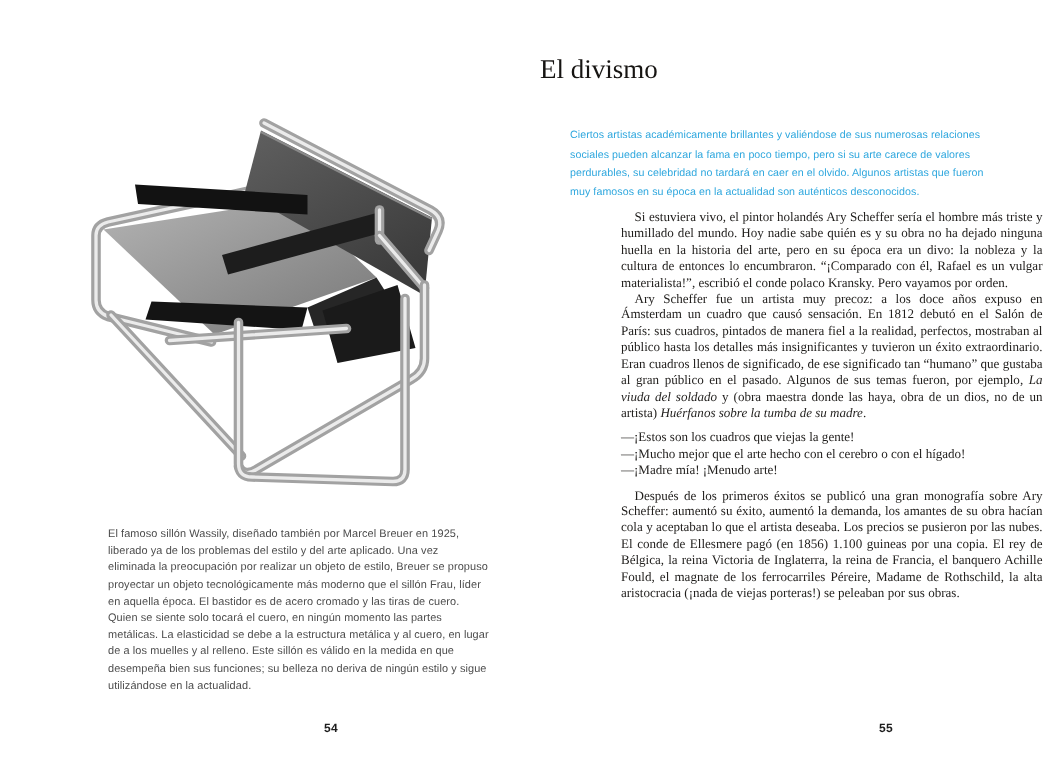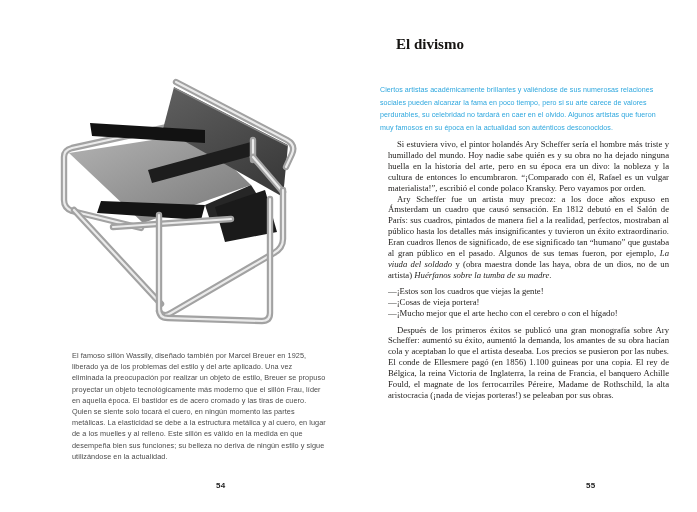--- a/index.html
+++ b/index.html
@@ -13,29 +13,29 @@
   .figure{position:absolute;left:55px;top:57px;width:290px;height:290px;margin:0;}
   .figure svg{display:block;width:100%;height:100%;}
   .caption{
     position:absolute;left:72px;top:350px;width:254px;margin:0;
     font-size:7.3px;line-height:11.2px;color:#4c4c4c;text-align:left;letter-spacing:.06px;
   }
   .folio{position:absolute;top:481px;font-size:8px;font-weight:bold;color:#1d1d1d;letter-spacing:.2px;padding-left:48px;}
   .folio-left{left:168px;}
   .folio-right{left:538px;}
   .title{
-    position:absolute;left:396px;top:36px;margin:0;
-    font-family:"Liberation Serif",serif;font-weight:700;font-size:15px;color:#161412;
+    position:absolute;left:360px;top:36px;margin:0;
+    font-family:"Liberation Serif",serif;font-weight:400;font-size:18px;color:#161412;
   }
   .lead{
     position:absolute;left:380px;top:84px;width:290px;margin:0;
     font-size:7.1px;line-height:12.7px;color:#2ea7de;text-align:left;letter-spacing:.05px;
   }
   .body-text{
-    position:absolute;left:388px;top:139px;width:281px;
+    position:absolute;left:414px;top:139px;width:281px;
     font-family:"Liberation Serif",serif;font-size:8.7px;line-height:10.9px;
     color:#1f1d1b;text-align:justify;
   }
   .para{margin:0;text-indent:9px;}
   .para em{font-style:italic;}
   .dialogue{margin:5px 0 6px 0;text-align:left;}
   .dialogue div{line-height:10.9px;}
   
   .tube-base{fill:none;stroke:#a2a2a2;stroke-width:6.4;stroke-linecap:round;stroke-linejoin:round;}
   .tube-hi{fill:none;stroke:#ebebeb;stroke-width:2.2;stroke-linecap:round;stroke-linejoin:round;}
@@ -125,21 +125,21 @@
 
   <h1 class="title">El divismo</h1>
 
   <p class="lead" style="color: rgb(46, 167, 222);">Ciertos artistas académicamente brillantes y valiéndose de sus numerosas relaciones sociales pueden alcanzar la fama en poco tiempo, pero si su arte carece de valores perdurables, su celebridad no tardará en caer en el olvido. Algunos artistas que fueron muy famosos en su época en la actualidad son auténticos desconocidos.</p>
 
   <div class="body-text">
     <p class="para"><span>Si estuviera vivo, el pintor holandés Ary Scheffer sería el hombre más triste y humillado del mundo. Hoy nadie sabe quién es y su obra no ha dejado ninguna huella en la historia del arte, pero en su época era un divo: la nobleza y la cultura de entonces lo encumbraron. “¡Comparado con él, Rafael es un vulgar materialista!”, escribió el conde polaco Kransky. Pero vayamos por orden.</span></p>
     <p class="para"><span>Ary Scheffer fue un artista muy precoz: a los doce años expuso en Ámsterdam un cuadro que causó sensación. En 1812 debutó en el Salón de París: sus cuadros, pintados de manera fiel a la realidad, perfectos, mostraban al público hasta los detalles más insignificantes y tuvieron un éxito extraordinario. Eran cuadros llenos de significado, de ese significado tan “humano” que gustaba al gran público en el pasado. Algunos de sus temas fueron, por ejemplo, </span><em>La viuda del soldado</em><span> y (obra maestra donde las haya, obra de un dios, no de un artista) </span><em>Huérfanos sobre la tumba de su madre</em><span>.</span></p>
     <div class="dialogue">
         <div>—¡Estos son los cuadros que viejas la gente!</div>
-        <div>—¡Cosas de vieja portera!</div>
         <div>—¡Mucho mejor que el arte hecho con el cerebro o con el hígado!</div>
+        <div>—¡Madre mía! ¡Menudo arte!</div>
       </div>
     <p class="para"><span>Después de los primeros éxitos se publicó una gran monografía sobre Ary Scheffer: aumentó su éxito, aumentó la demanda, los amantes de su obra hacían cola y aceptaban lo que el artista deseaba. Los precios se pusieron por las nubes. El conde de Ellesmere pagó (en 1856) 1.100 guineas por una copia. El rey de Bélgica, la reina Victoria de Inglaterra, la reina de Francia, el banquero Achille Fould, el magnate de los ferrocarriles Péreire, Madame de Rothschild, la alta aristocracia (¡nada de viejas porteras!) se peleaban por sus obras.</span></p>
   </div>
 
   <div class="folio folio-right">55</div>
 
 </div>
 
 </body></html>

